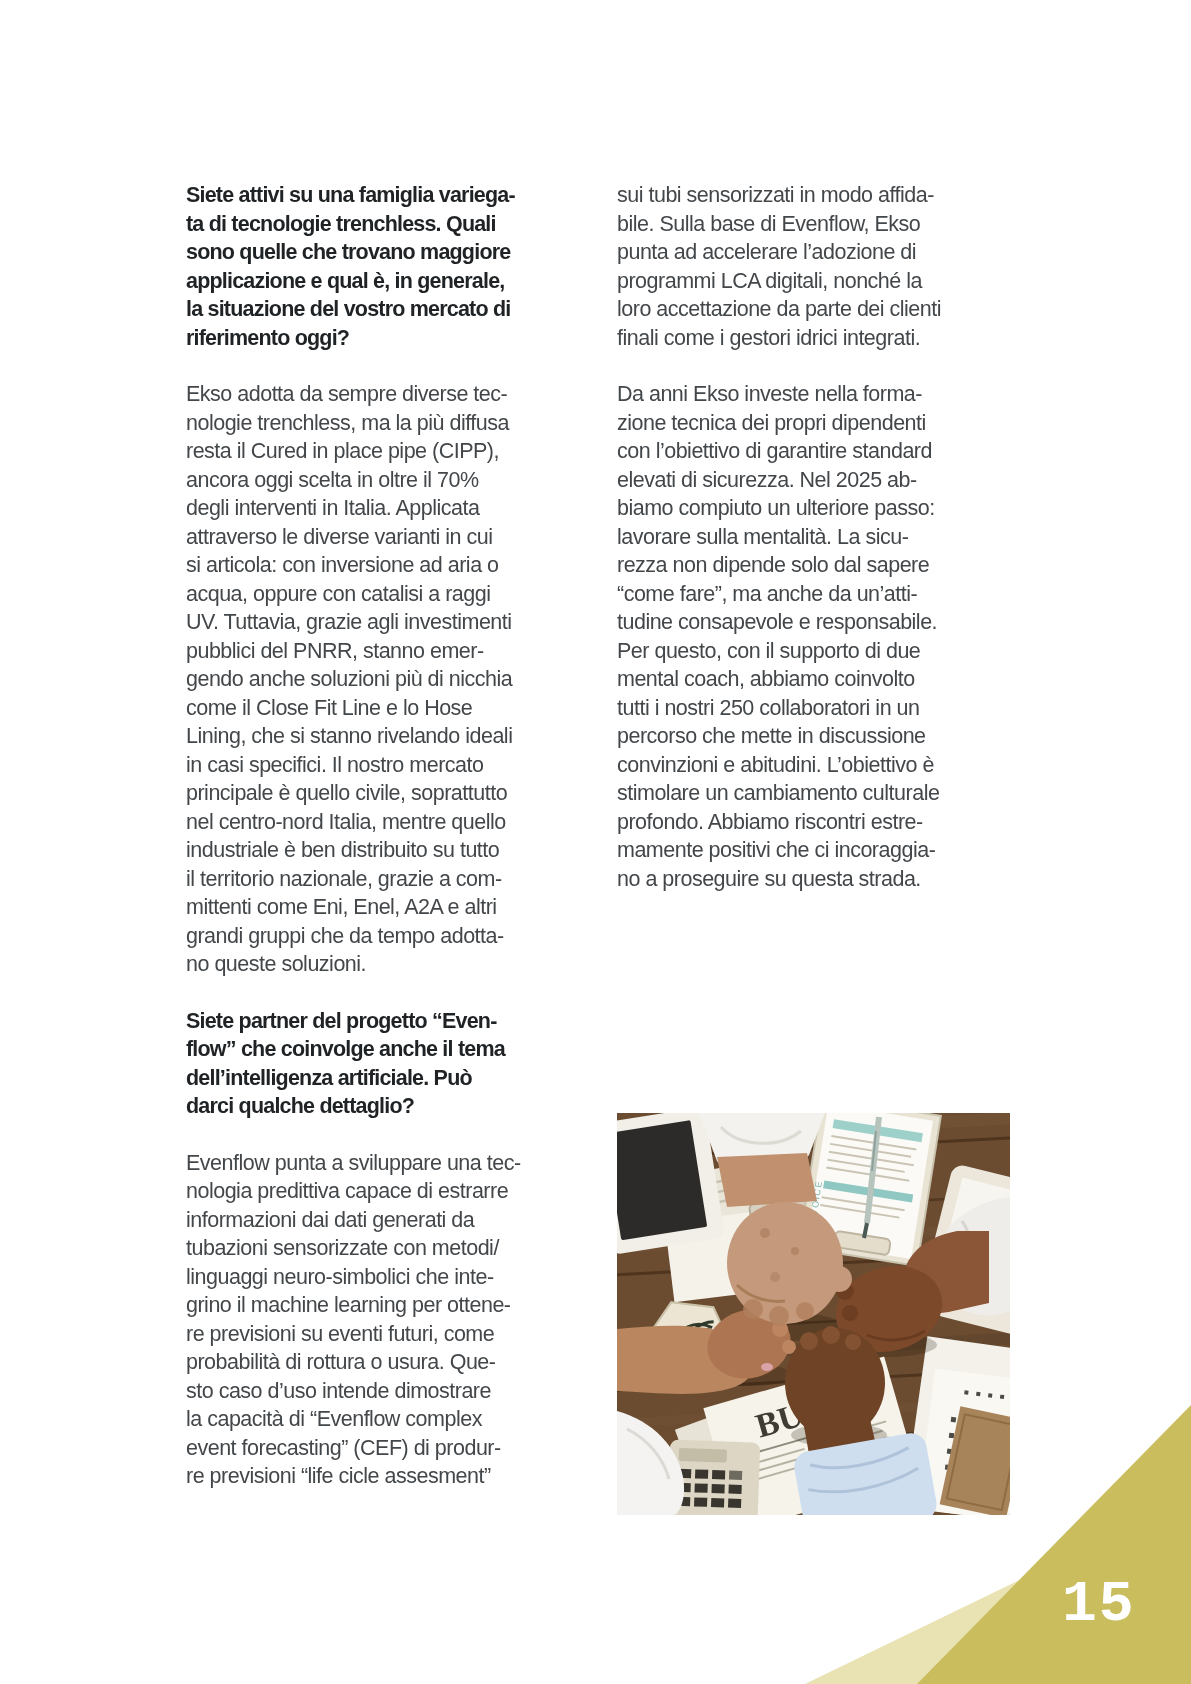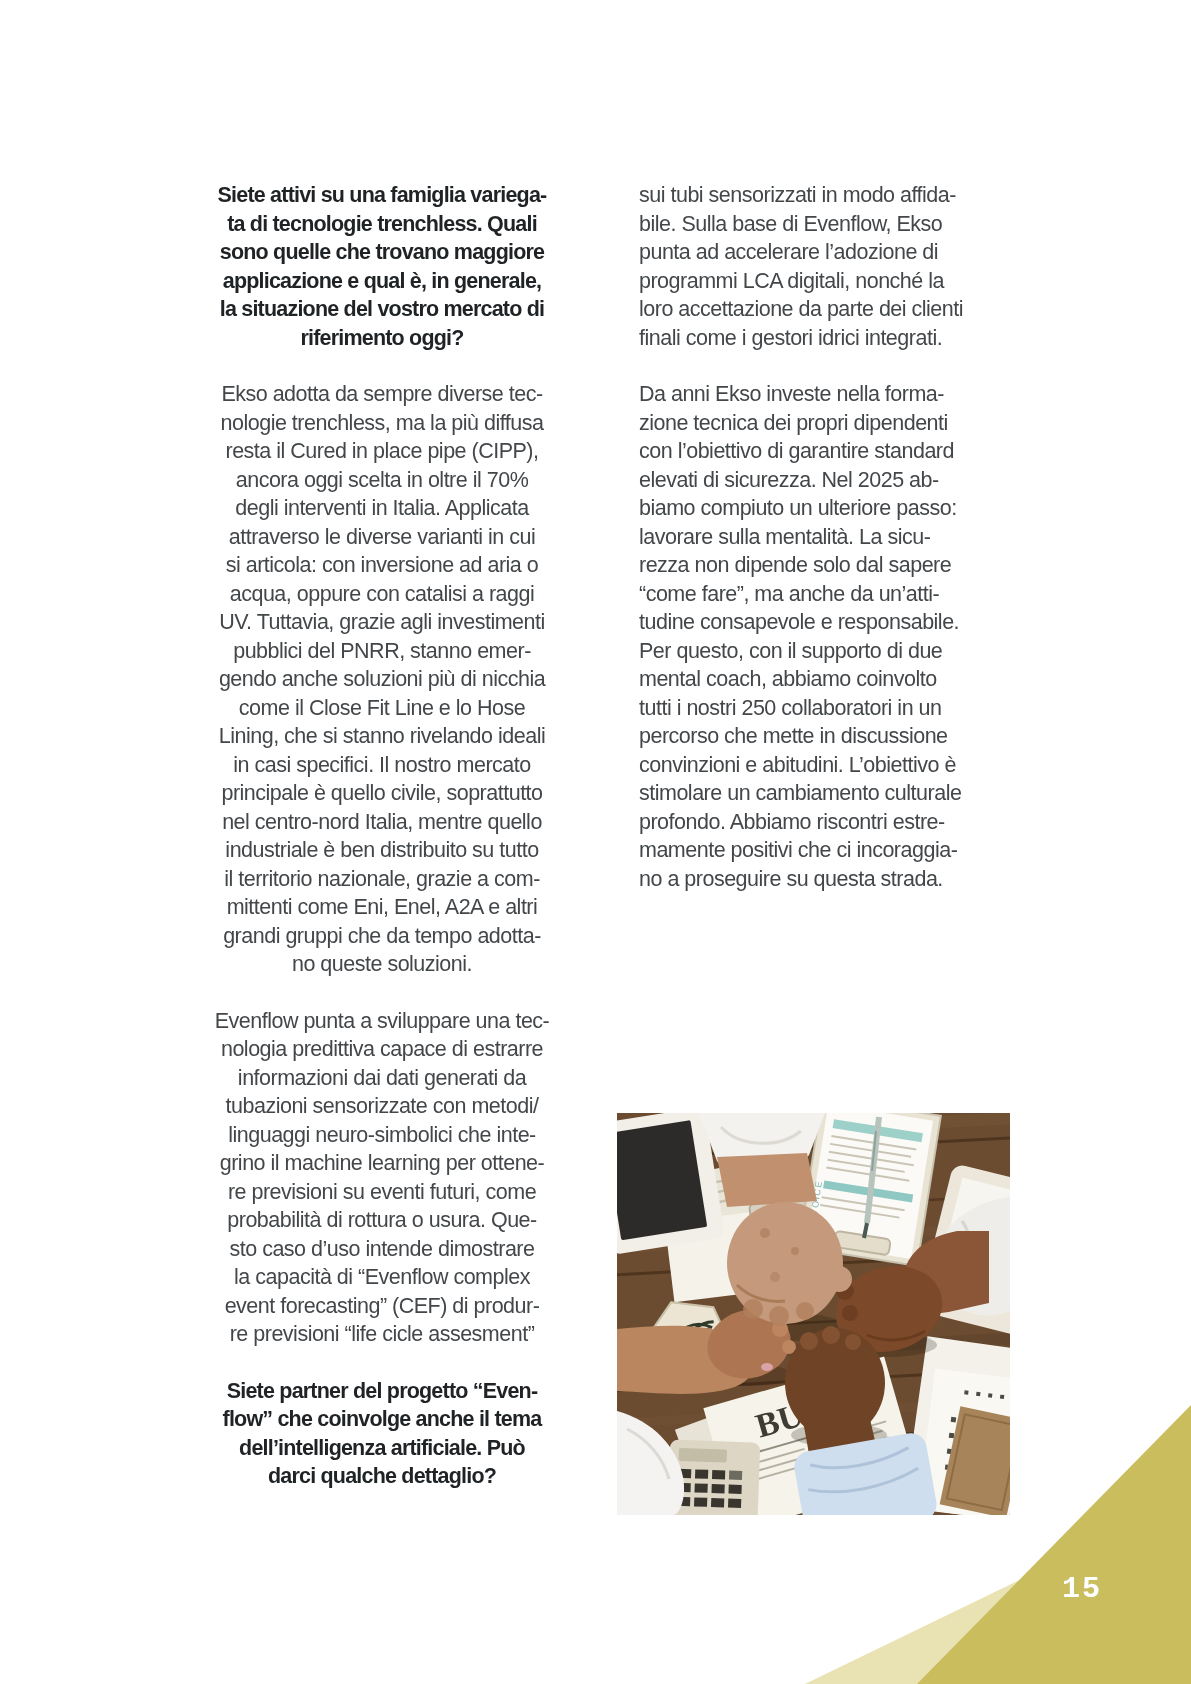--- a/index.html
+++ b/index.html
@@ -8,22 +8,22 @@
     width:1191px;height:1684px;
     background:#ffffff;
     overflow:hidden;
     font-family:"Liberation Sans", sans-serif;
   }
   .col{
     position:absolute;
     top:181px;
     width:392px;
   }
-  .col-left{left:186px;text-align:center;}
-  .col-right{left:639px;}
+  .col-left{left:186px;}
+  .col-right{left:617px;}
   .para{
     margin:0 0 28px 0;
     font-size:21.5px;
     line-height:28.5px;
     letter-spacing:-0.5px;
     color:#43474a;
     white-space:pre;
   }
   .q{
     font-weight:bold;
@@ -45,21 +45,21 @@
   }
   .tri-dark{
     left:917px;top:1405px;width:274px;height:279px;
     clip-path:polygon(100% 0, 100% 100%, 0 100%);
   }
   .page-number{
     position:absolute;
     left:1062px;top:1572px;
     font-family:"Liberation Mono", monospace;
     font-weight:bold;
-    font-size:30px;
+    font-size:58px;
     letter-spacing:2px;
     color:#ffffff;
     z-index:5;
   }
 </style>
 </head>
 <body>
 
 <div class="page">
 
@@ -84,36 +84,36 @@
 come il Close Fit Line e lo Hose
 Lining, che si stanno rivelando ideali
 in casi specifici. Il nostro mercato
 principale è quello civile, soprattutto
 nel centro-nord Italia, mentre quello
 industriale è ben distribuito su tutto
 il territorio nazionale, grazie a com-
 mittenti come Eni, Enel, A2A e altri
 grandi gruppi che da tempo adotta-
 no queste soluzioni.</p>
+    <p class="para q">Siete partner del progetto “Even-
+flow” che coinvolge anche il tema
+dell’intelligenza artificiale. Può
+darci qualche dettaglio?</p>
     <p class="para">Evenflow punta a sviluppare una tec-
 nologia predittiva capace di estrarre
 informazioni dai dati generati da
 tubazioni sensorizzate con metodi/
 linguaggi neuro-simbolici che inte-
 grino il machine learning per ottene-
 re previsioni su eventi futuri, come
 probabilità di rottura o usura. Que-
 sto caso d’uso intende dimostrare
 la capacità di “Evenflow complex
 event forecasting” (CEF) di produr-
 re previsioni “life cicle assesment”</p>
-    <p class="para q">Siete partner del progetto “Even-
-flow” che coinvolge anche il tema
-dell’intelligenza artificiale. Può
-darci qualche dettaglio?</p>
   </section>
 
   <section class="col col-right">
     <p class="para">sui tubi sensorizzati in modo affida-
 bile. Sulla base di Evenflow, Ekso
 punta ad accelerare l’adozione di
 programmi LCA digitali, nonché la
 loro accettazione da parte dei clienti
 finali come i gestori idrici integrati.</p>
     <p class="para">Da anni Ekso investe nella forma-

